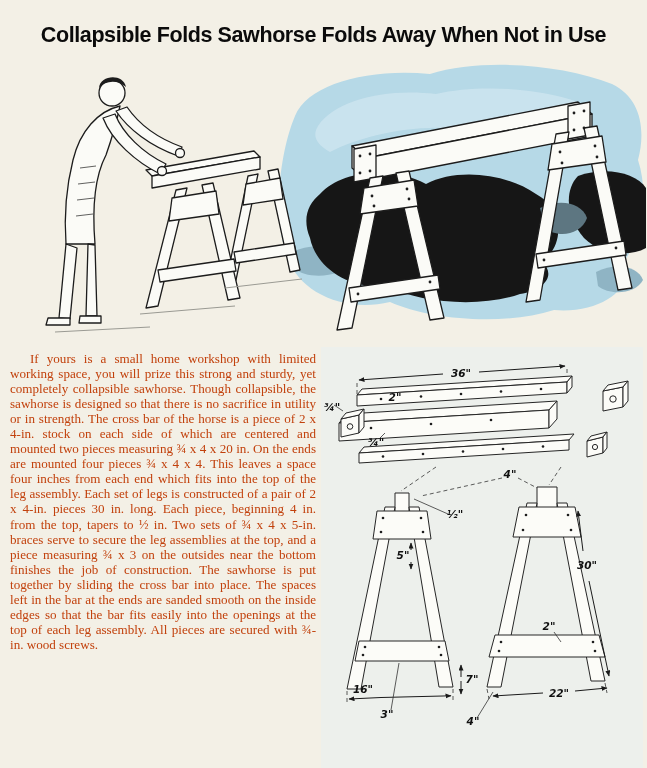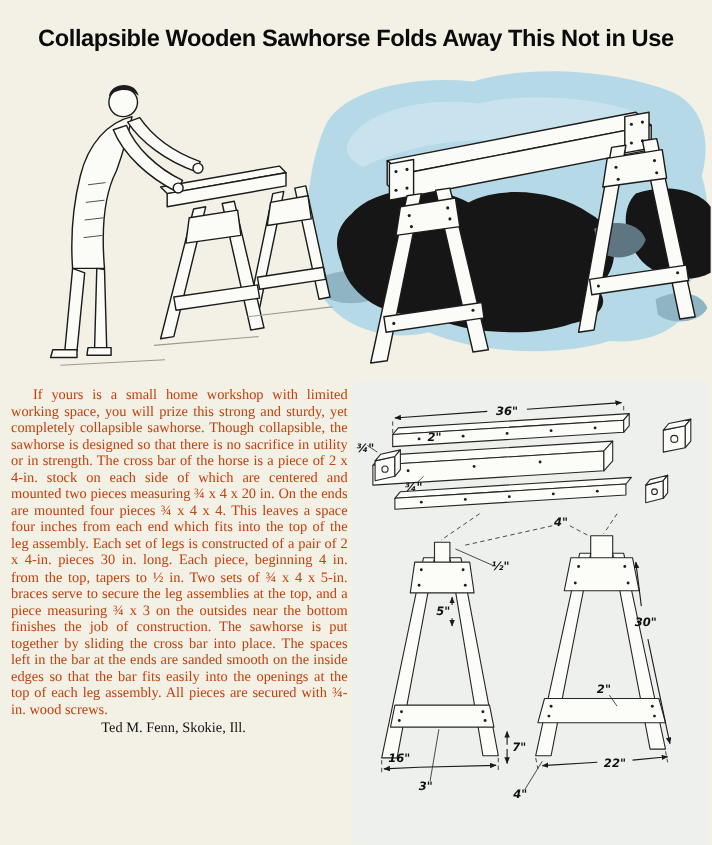--- a/index.html
+++ b/index.html
@@ -19,21 +19,21 @@
   .leader{stroke:#333;stroke-width:0.8;fill:none;}
   .dash{stroke:#333;stroke-width:0.8;fill:none;stroke-dasharray:4 3;}
   .screw{fill:#1d1d1d;stroke:none;}
   .lineart{fill:#fbfbf7;stroke:#1c1c1c;stroke-width:1.3;stroke-linejoin:round;}
 </style>
 </head>
 <body>
 
 <div class="page">
 
-  <h1 class="headline">Collapsible Wooden Sawhorse Folds Away This Not in Use</h1>
+  <h1 class="headline">Collapsible Folds Sawhorse Folds Away When Not in Use</h1>
 
   <svg class="illo" viewBox="0 0 647 292">
     <g>
       <path d="M295,60 C308,28 368,12 430,18 C482,2 562,8 612,28 C641,42 646,74 638,104 C649,138 643,182 622,208 C636,232 600,258 554,254 C504,270 430,264 390,246 C344,257 299,236 288,202 C272,166 279,98 295,60 Z" fill="#b6d9e7"></path>
       <path d="M318,70 C335,44 385,32 436,38 C478,28 540,32 578,46 C560,60 500,62 462,74 C420,66 360,80 330,96 C316,88 312,80 318,70 Z" fill="#cde4ee" opacity="0.85"></path>
       <path d="M293,196 C312,186 342,190 352,206 C342,222 306,224 294,212 Z" fill="#8fb4c4"></path>
       <path d="M596,216 C616,206 638,210 643,224 C636,238 610,240 598,230 Z" fill="#8fb4c4"></path>
     </g>
 
     <g>
@@ -113,21 +113,20 @@
     </g>
     <g stroke="#9a9a93" stroke-width="1" fill="none">
       <path d="M55,276 L150,271"></path>
         <path d="M140,258 L235,250"></path>
         <path d="M225,232 L302,223"></path>
     </g>
   </svg>
 
   <div class="bodycol">
     <p class="bodytext">If yours is a small home workshop with limited working space, you will prize this strong and sturdy, yet completely collapsible sawhorse. Though collapsible, the sawhorse is designed so that there is no sacrifice in utility or in strength. The cross bar of the horse is a piece of 2 x 4-in. stock on each side of which are centered and mounted two pieces measuring ¾ x 4 x 20 in. On the ends are mounted four pieces ¾ x 4 x 4. This leaves a space four inches from each end which fits into the top of the leg assembly. Each set of legs is constructed of a pair of 2 x 4-in. pieces 30 in. long. Each piece, beginning 4 in. from the top, tapers to ½ in. Two sets of ¾ x 4 x 5-in. braces serve to secure the leg assemblies at the top, and a piece measuring ¾ x 3 on the outsides near the bottom finishes the job of construction. The sawhorse is put together by sliding the cross bar into place. The spaces left in the bar at the ends are sanded smooth on the inside edges so that the bar fits easily into the openings at the top of each leg assembly. All pieces are secured with ¾-in. wood screws.</p>
-    <p class="byline">Ted M. Fenn, Skokie, Ill.</p>
   </div>
 
   <svg class="diagram" viewBox="0 0 322 421">
     <defs>
       <marker id="ah" markerWidth="7" markerHeight="7" refX="5.5" refY="2.5" orient="auto">
         <path d="M0,0 L6,2.5 L0,5 Z" fill="#1a1a1a"></path>
       </marker>
     </defs>
 
     <g>

